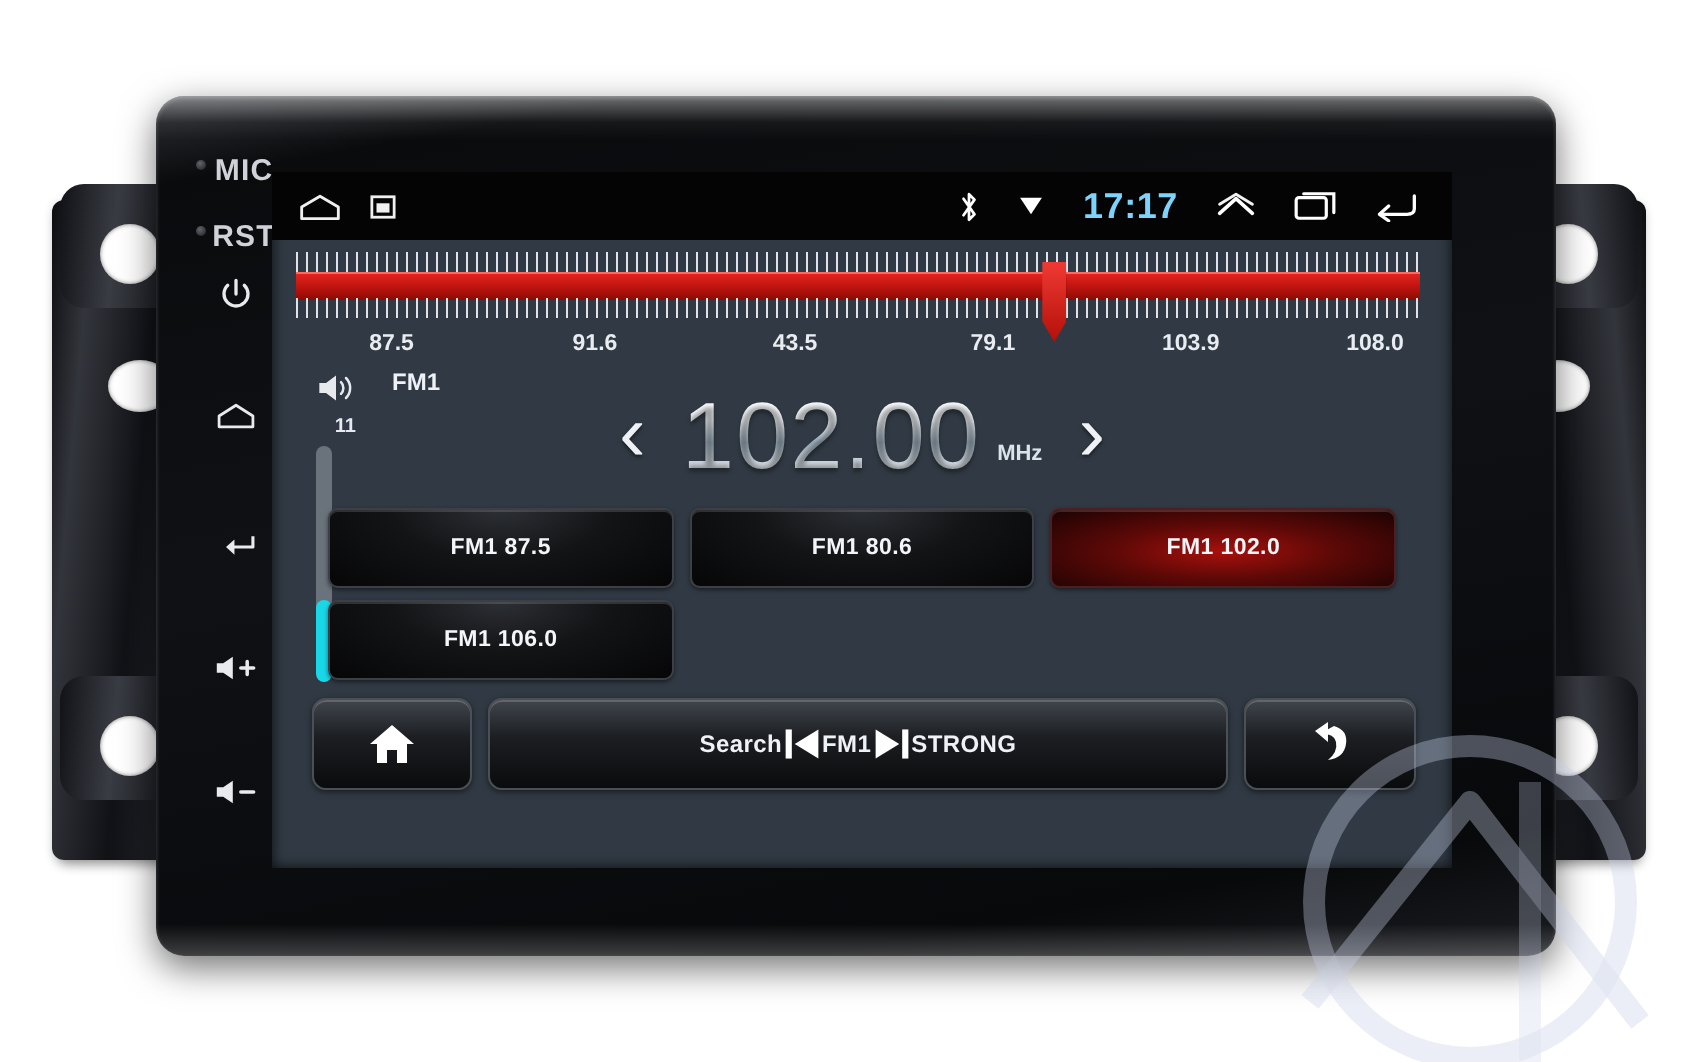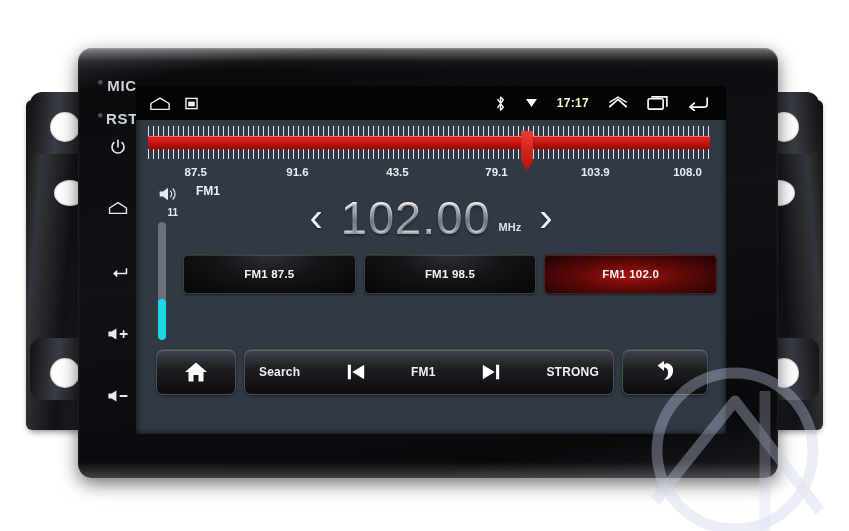--- a/index.html
+++ b/index.html
@@ -44,21 +44,21 @@
   
   #screen{position:absolute;left:58px;top:38px;width:590px;height:348px;
      background:#313a44;overflow:hidden;
      box-shadow:inset 0 0 7px rgba(0,0,0,.8);}
 
   
   #status-bar{position:relative;height:34px;background:#040404;
      display:flex;align-items:center;}
   #status-left{display:flex;align-items:center;gap:14px;padding-left:13px;}
   #status-right{margin-left:auto;display:flex;align-items:center;gap:19px;padding-right:17px;}
-  #status-clock{color:#fef9c3;font-size:12px;font-weight:bold;letter-spacing:.3px;}
+  #status-clock{color:#7dd3fc;font-size:18px;font-weight:bold;letter-spacing:.3px;}
 
   
   #tuner{position:relative;margin:6px 16px 0 12px;height:38px;}
   .tick-row{position:absolute;left:0;width:100%;height:10px;
      background-image:repeating-linear-gradient(90deg,#dfe3e9 0 1px,transparent 1px 5px);}
   #ticks-top{top:0;}
   #ticks-bottom{top:23px;}
   #scale-bar{position:absolute;top:10px;left:0;width:100%;height:13px;
      background:linear-gradient(180deg,#e1241f 0%,#c3150f 45%,#8c0b06 100%);
      border-top:1px solid #ff6a62;}
@@ -84,42 +84,42 @@
   .chev{color:#eef2f7;font-size:40px;font-weight:300;line-height:1;user-select:none;
      text-shadow:0 1px 2px rgba(0,0,0,.6);}
   #freq-value{font-size:47px;font-weight:300;letter-spacing:1px;line-height:1;
      background:linear-gradient(180deg,#ffffff 0%,#f2f6fa 35%,#9fb0bf 58%,#ffffff 100%);
      -webkit-background-clip:text;background-clip:text;color:transparent;
      text-shadow:0 2px 2px rgba(0,0,0,.35);}
   #freq-unit{color:#dbe2e9;font-size:11px;font-weight:bold;align-self:flex-end;margin-bottom:12px;margin-left:-10px;}
 
   
   #presets{position:absolute;left:28px;top:168px;width:534px;
-     display:grid;grid-template-columns:repeat(3,1fr);gap:6px 8px;margin-left:19px;}
+     display:grid;grid-template-columns:repeat(3,1fr);gap:6px 8px;}
   .preset{height:38px;border-radius:5px;display:flex;align-items:center;justify-content:center;
      color:#f3f5f8;font-size:11.5px;font-weight:bold;letter-spacing:.2px;
      background:radial-gradient(ellipse at 50% 0%,#2c2f34 0%,#131416 45%,#060607 100%);
      border:1px solid #3c4046;box-shadow:inset 0 1px 0 rgba(255,255,255,.14),0 1px 2px rgba(0,0,0,.5);}
   .preset.active{
      background:radial-gradient(ellipse at 50% 55%,#a8100c 0%,#5e0907 45%,#1b0303 100%);
      border:1px solid #4a2022;}
 
   
   #toolbar{position:absolute;left:20px;top:262px;width:552px;height:48px;
      display:flex;align-items:center;gap:8px;}
   .tb-btn{border-radius:7px;
      background:linear-gradient(180deg,#41464d 0%,#1c1e22 42%,#0a0b0c 100%);
      border:1px solid #4b5057;box-shadow:inset 0 1px 0 rgba(255,255,255,.18),0 1px 3px rgba(0,0,0,.55);
      display:flex;align-items:center;justify-content:center;}
   #btn-home{width:78px;height:44px;}
   #btn-return{width:84px;height:44px;}
   #tb-center{flex:1;height:44px;border-radius:7px;
      background:linear-gradient(180deg,#41464d 0%,#1c1e22 42%,#0a0b0c 100%);
      border:1px solid #4b5057;box-shadow:inset 0 1px 0 rgba(255,255,255,.18),0 1px 3px rgba(0,0,0,.55);
-     display:flex;align-items:center;justify-content:space-between;padding:0 14px;}
+     display:flex;align-items:center;justify-content:center;padding:0 14px;}
   .tb-text{color:#eef1f5;font-size:12px;font-weight:bold;letter-spacing:.2px;}
 
   
   #watermark{position:absolute;right:4px;bottom:0px;width:230px;height:200px;opacity:.55;
      pointer-events:none;}
 </style>
 </head>
 <body>
 
 <div id="bracket-left" class="bracket">
@@ -251,22 +251,23 @@
 
     <div id="freq-row">
       <span class="chev">‹</span>
       <span id="freq-value">102.00</span>
       <span id="freq-unit">MHz</span>
       <span class="chev">›</span>
     </div>
 
     <div id="presets">
       <div class="preset">FM1 87.5</div>
-      <div class="preset">FM1 98.5</div>
+      <div class="preset">FM1 80.6</div>
       <div class="preset active">FM1 102.0</div>
+      <div class="preset">FM1 106.0</div>
     </div>
 
     <div id="toolbar">
       <div id="btn-home" class="tb-btn">
         <svg width="24" height="22" viewBox="0 0 24 22">
           <path d="M12 1.5 L23 11 L19.5 11 L19.5 20.5 L14.5 20.5 L14.5 14 L9.5 14 L9.5 20.5 L4.5 20.5 L4.5 11 L1 11 Z" fill="#ffffff"></path>
         </svg>
       </div>
 
       <div id="tb-center">

